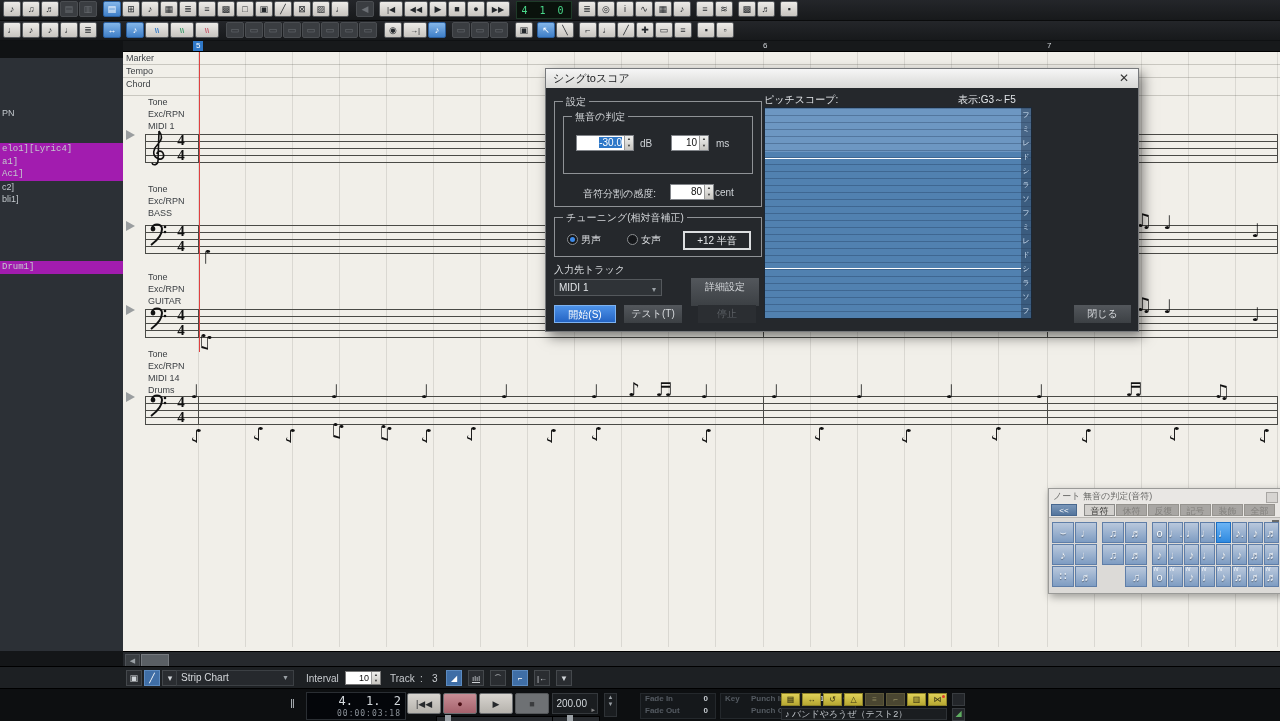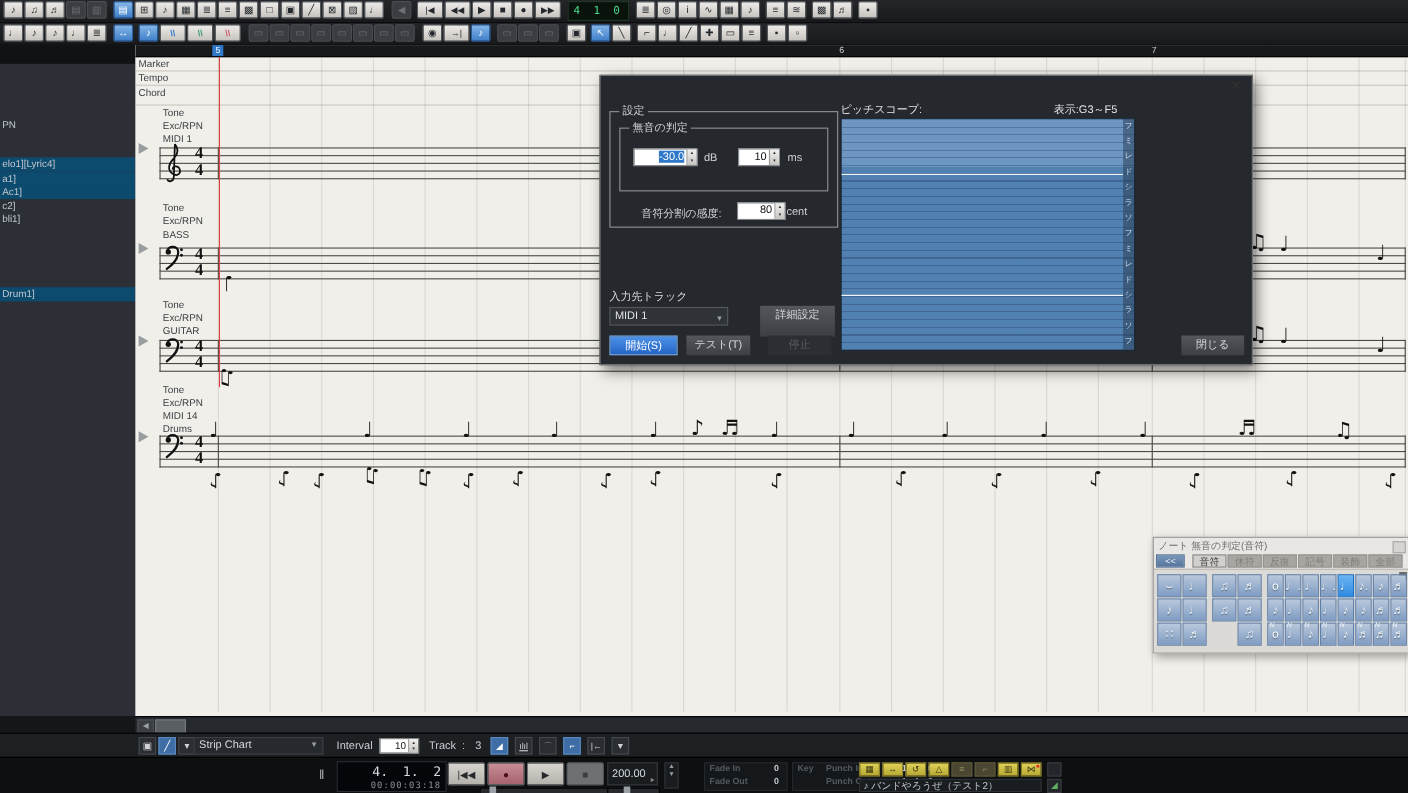--- a/index.html
+++ b/index.html
@@ -18,21 +18,21 @@
   .tbtn.wide{width:24px;font-size:8px;}
   .tsp{display:inline-block;height:16px;vertical-align:top;}
   .counter{display:inline-flex;width:54px;height:16px;margin:1px 0 0 1px;background:#0a120c;border:1px solid #1e3a28;
         color:#49d98a;font:10px "DejaVu Sans Mono",monospace;align-items:center;justify-content:center;
         letter-spacing:3px;vertical-align:top;}
   
   #sidebar{position:absolute;left:0;top:41px;width:123px;height:610px;background:#2c3036;}
   #sbtop{position:absolute;left:0;top:0;width:123px;height:17px;background:#101214;}
   .trk{position:absolute;left:0;width:123px;height:13px;line-height:13px;color:#c3c8cd;font-size:9px;
        padding-left:2px;box-sizing:border-box;white-space:nowrap;overflow:hidden;}
-  .trk.hl{background:#0c4a6e;}
+  .trk.hl{background:#a21caf;font-family:Liberation Mono, monospace;}
   
   #score{position:absolute;left:123px;top:41px;width:1157px;height:610px;background:#f1efe9;overflow:hidden;}
   #ruler{position:absolute;left:0;top:0;width:100%;height:10px;background:#17191b;border-bottom:1px solid #000;}
   .rmark{position:absolute;top:0;color:#cfd3d7;font-size:8px;line-height:10px;}
   .rmark.cur{background:#2f78c8;color:#fff;padding:0 3px;}
   .srow{position:absolute;left:0;width:100%;height:13px;border-bottom:1px solid #c9c7c0;color:#3a3e42;
         font-size:9px;line-height:13px;padding-left:3px;box-sizing:border-box;}
   .gline{position:absolute;top:11px;width:1px;height:595px;background:rgba(80,80,70,0.14);}
   #playhead{position:absolute;left:76px;top:11px;width:1px;height:300px;background:#e04040;z-index:3;}
   .system{position:absolute;left:0;width:100%;height:29px;}
@@ -349,20 +349,21 @@
           <div class="note" style="left: 1002px; top: -16px;">♬</div>
           <div class="note f" style="left: 1045px; top: 28px;">♪</div>
           <div class="note" style="left: 1090px; top: -14px;">♫</div>
           <div class="note f" style="left: 1135px; top: 30px;">♪</div>
         </div>
       </div>
     <div id="playhead"></div>
   </div>
 
   <div id="dialog">
+    <div id="dtitle">シングtoスコア</div>
     <div id="dclose">✕</div>
 
     <div class="grp" id="grp-settings">
       <span class="glab">設定</span>
       <div class="grp" id="grp-silence">
         <span class="glab">無音の判定</span>
         <div class="nin" style="left:12px;top:18px;width:58px">
           <span class="v"><span class="hl">-30.0</span></span>
           <span class="spin">
               <i>▲</i>
@@ -383,20 +384,28 @@
       <div class="nin" style="left:115px;top:82px;width:44px">
         <span class="v">80</span>
         <span class="spin">
             <i>▲</i>
             <i>▼</i>
           </span>
       </div>
       <span class="ulab" style="left:160px;top:85px">cent</span>
     </div>
 
+    <div class="grp" id="grp-tuning">
+      <span class="glab">チューニング(相対音補正)</span>
+      <span class="rad on" style="left:12px;top:16px"></span>
+      <span class="dlab" style="left:26px;top:15px">男声</span>
+      <span class="rad" style="left:72px;top:16px"></span>
+      <span class="dlab" style="left:86px;top:15px">女声</span>
+      <div id="semibox">+12 半音</div>
+    </div>
 
     <span class="dlab" style="left:8px;top:194px">入力先トラック</span>
     <div id="dsel"><span>MIDI 1</span><b>▾</b></div>
     <div class="dbtn" id="btn-detail">詳細設定</div>
     <div class="dbtn" id="btn-start">開始(S)</div>
     <div class="dbtn" id="btn-test">テスト(T)</div>
     <div class="dbtn" id="btn-stop">停止</div>
     <div class="dbtn" id="btn-close">閉じる</div>
 
     <span class="slab" style="left:218px;top:24px">ピッチスコープ:</span>

